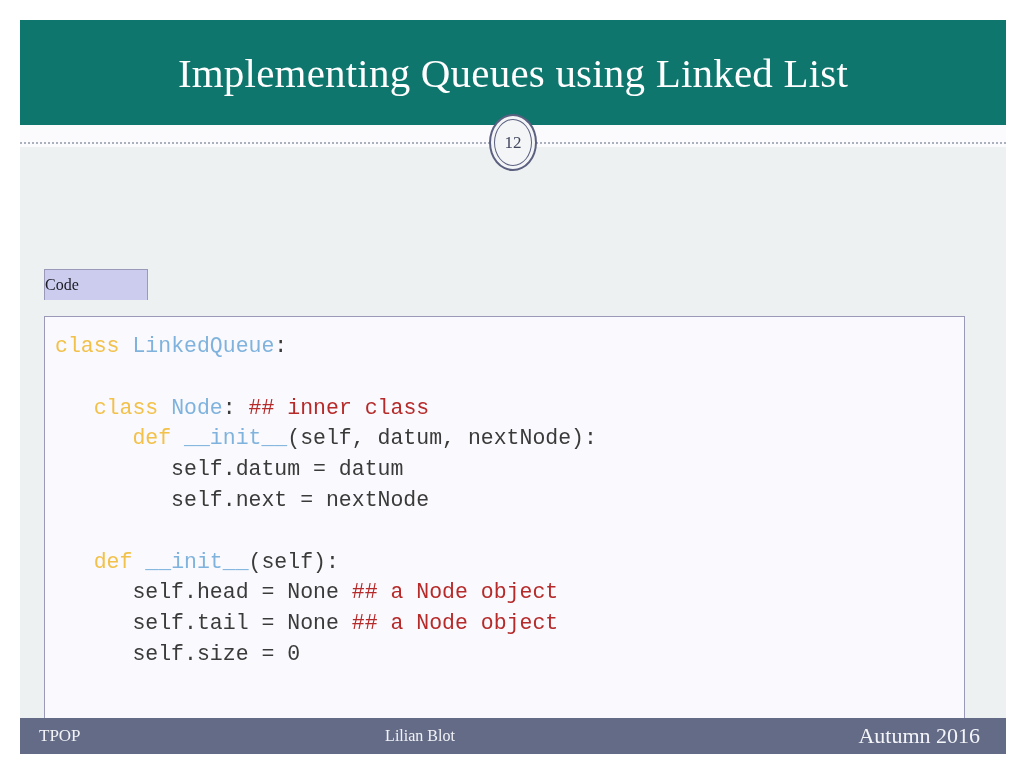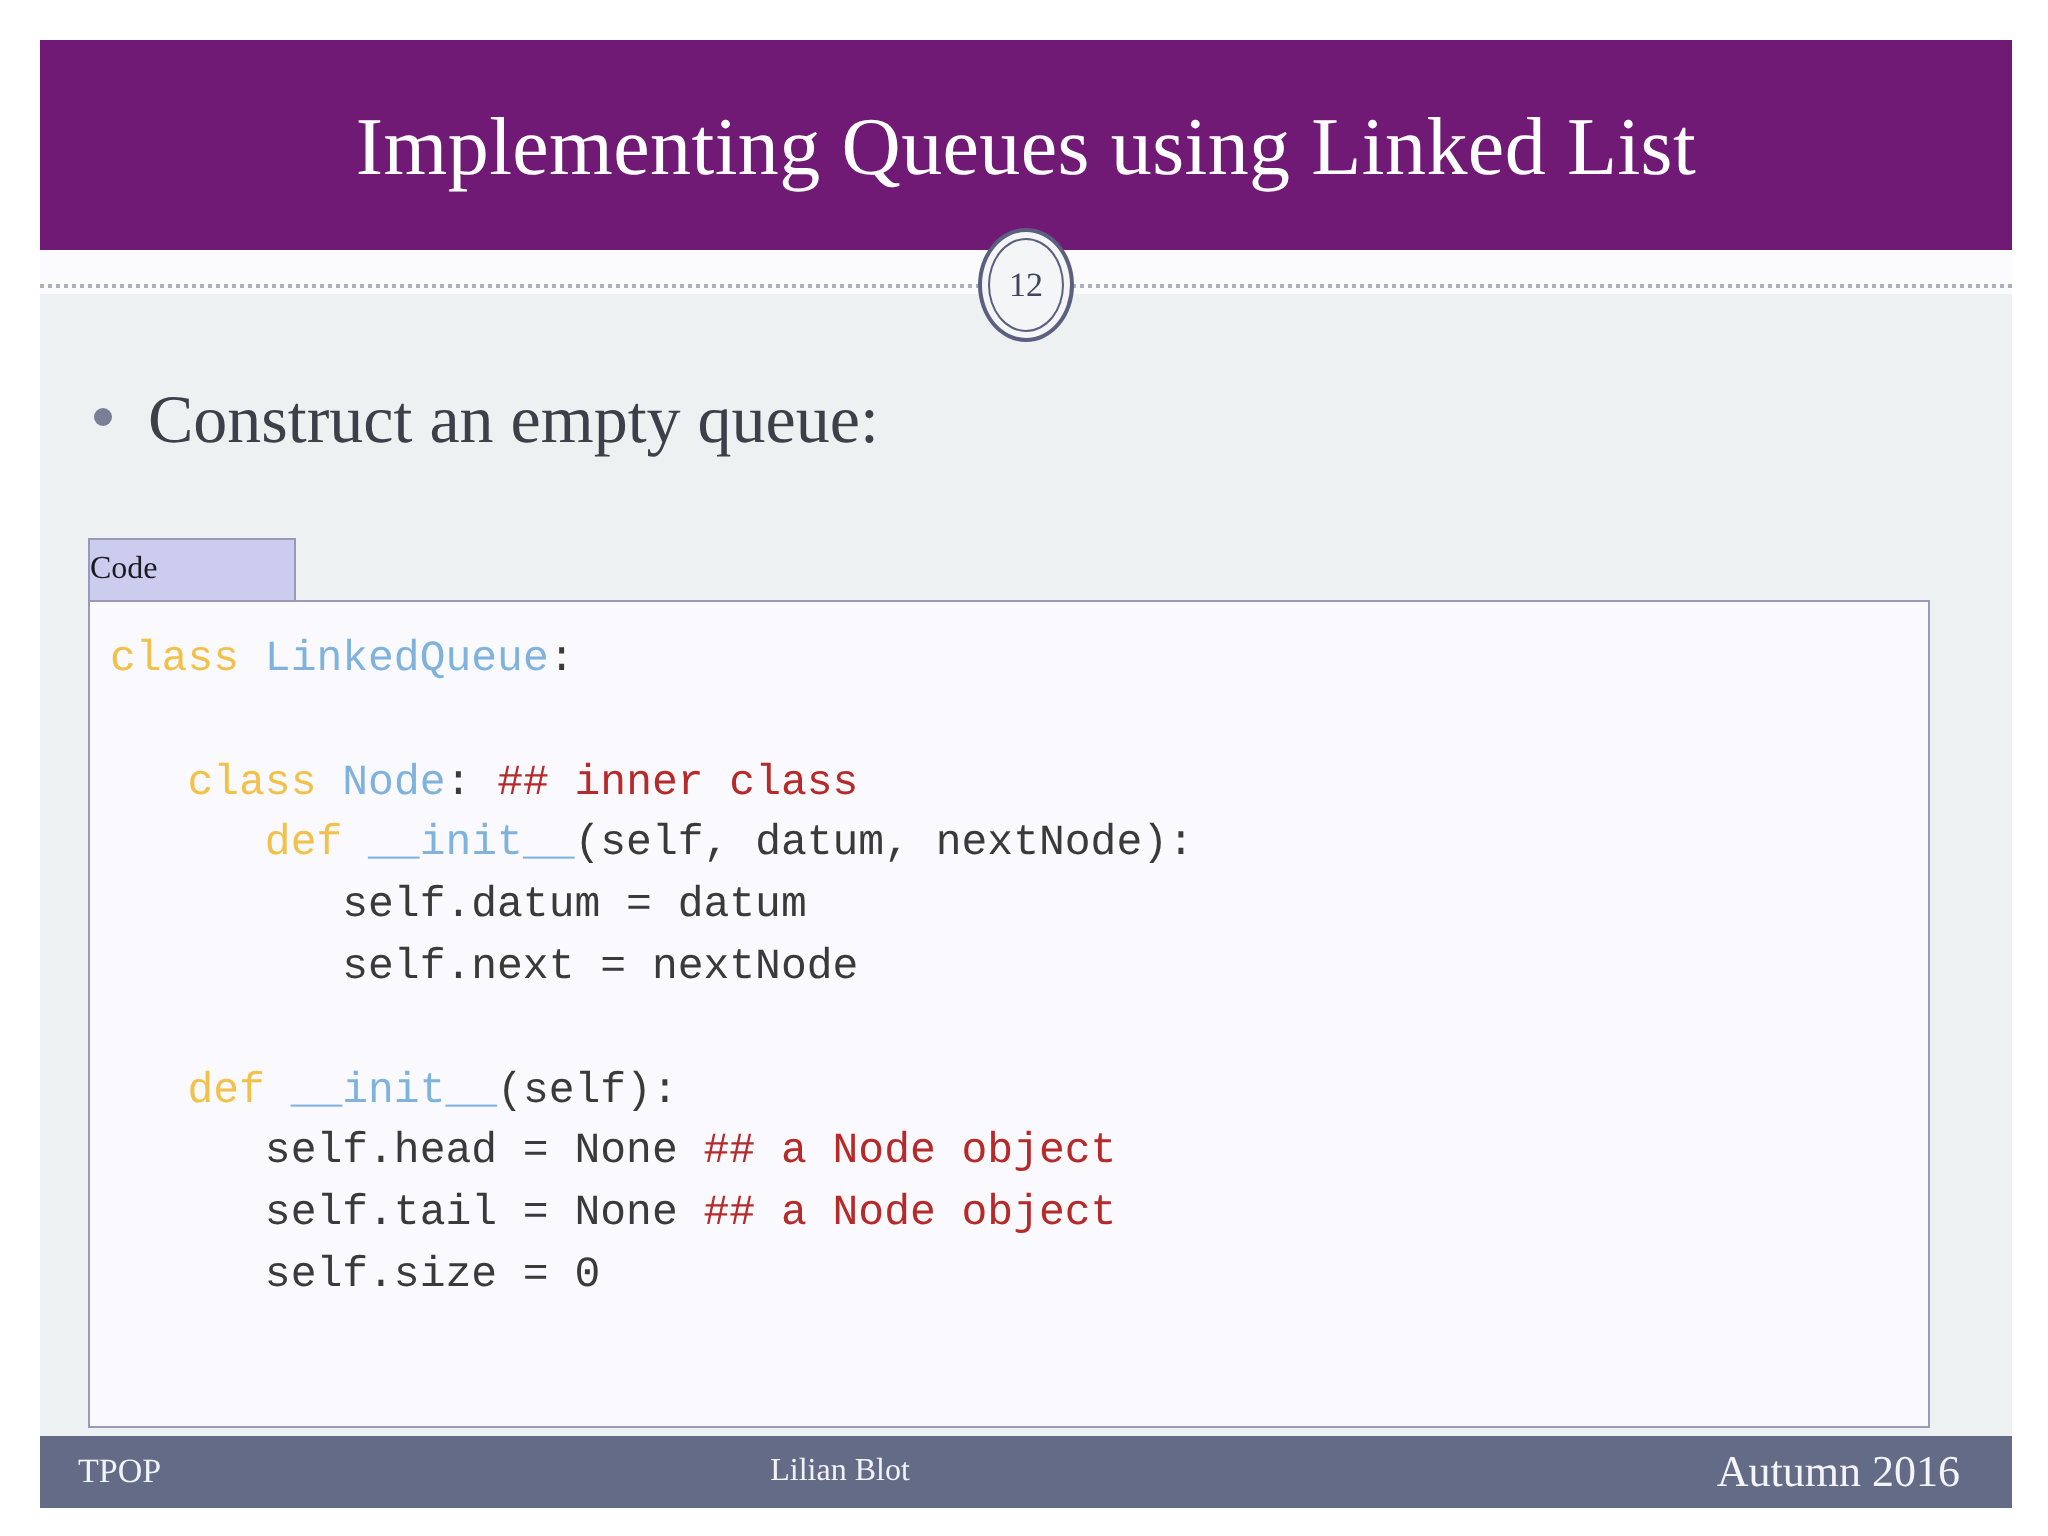--- a/index.html
+++ b/index.html
@@ -24,21 +24,21 @@
     overflow: hidden;
   }
 
   
   #title-band {
     position: absolute;
     left: 0;
     top: 0;
     width: 986px;
     height: 105px;
-    background: #701a75;
+    background: #0f766e;
   }
   #title-text {
     position: absolute;
     left: 0;
     top: 0;
     width: 986px;
     height: 105px;
     display: flex;
     align-items: center;
     justify-content: center;
@@ -149,21 +149,21 @@
     margin-left: 0;
     color: #1b1b24;
     font-family: "Liberation Serif", serif;
     font-size: 16px;
   }
 
   
   #code-panel {
     position: absolute;
     left: 24px;
-    top: 128px;
+    top: 144px;
     width: 921px;
     height: 414px;
     background: #faf9fd;
     border: 1px solid #9a9ab8;
     box-sizing: border-box;
     padding: 14px 0 0 10px;
   }
   #code-block {
     font-family: "Liberation Mono", monospace;
     font-size: 21.5px;
@@ -232,24 +232,20 @@
 
   <div id="white-strip"></div>
   <div id="separator"></div>
 
   <div id="slide-number-badge">
     <div id="slide-number-inner">12</div>
   </div>
 
   <div id="content">
 
-    <div id="bullet-row">
-      <span id="bullet-dot"></span>
-      <span id="bullet-text">Construct an empty queue:</span>
-    </div>
 
     <div id="code-tab">
       <span id="code-tab-label">Code</span>
     </div>
 
     <div id="code-panel">
       <div id="code-block"><div><span class="k-keyword">class </span><span class="k-name">LinkedQueue</span><span class="k-plain">:</span></div><div>&nbsp;</div><div><span class="k-plain">   </span><span class="k-keyword">class </span><span class="k-name">Node</span><span class="k-plain">: </span><span class="k-comment">## inner class</span></div><div><span class="k-plain">      </span><span class="k-keyword">def </span><span class="k-name">__init__</span><span class="k-plain">(self, datum, nextNode):</span></div><div><span class="k-plain">         self.datum = datum</span></div><div><span class="k-plain">         self.next = nextNode</span></div><div>&nbsp;</div><div><span class="k-plain">   </span><span class="k-keyword">def </span><span class="k-name">__init__</span><span class="k-plain">(self):</span></div><div><span class="k-plain">      self.head = None </span><span class="k-comment">## a Node object</span></div><div><span class="k-plain">      self.tail = None </span><span class="k-comment">## a Node object</span></div><div><span class="k-plain">      self.size = 0</span></div></div>
     </div>
 
   </div>

